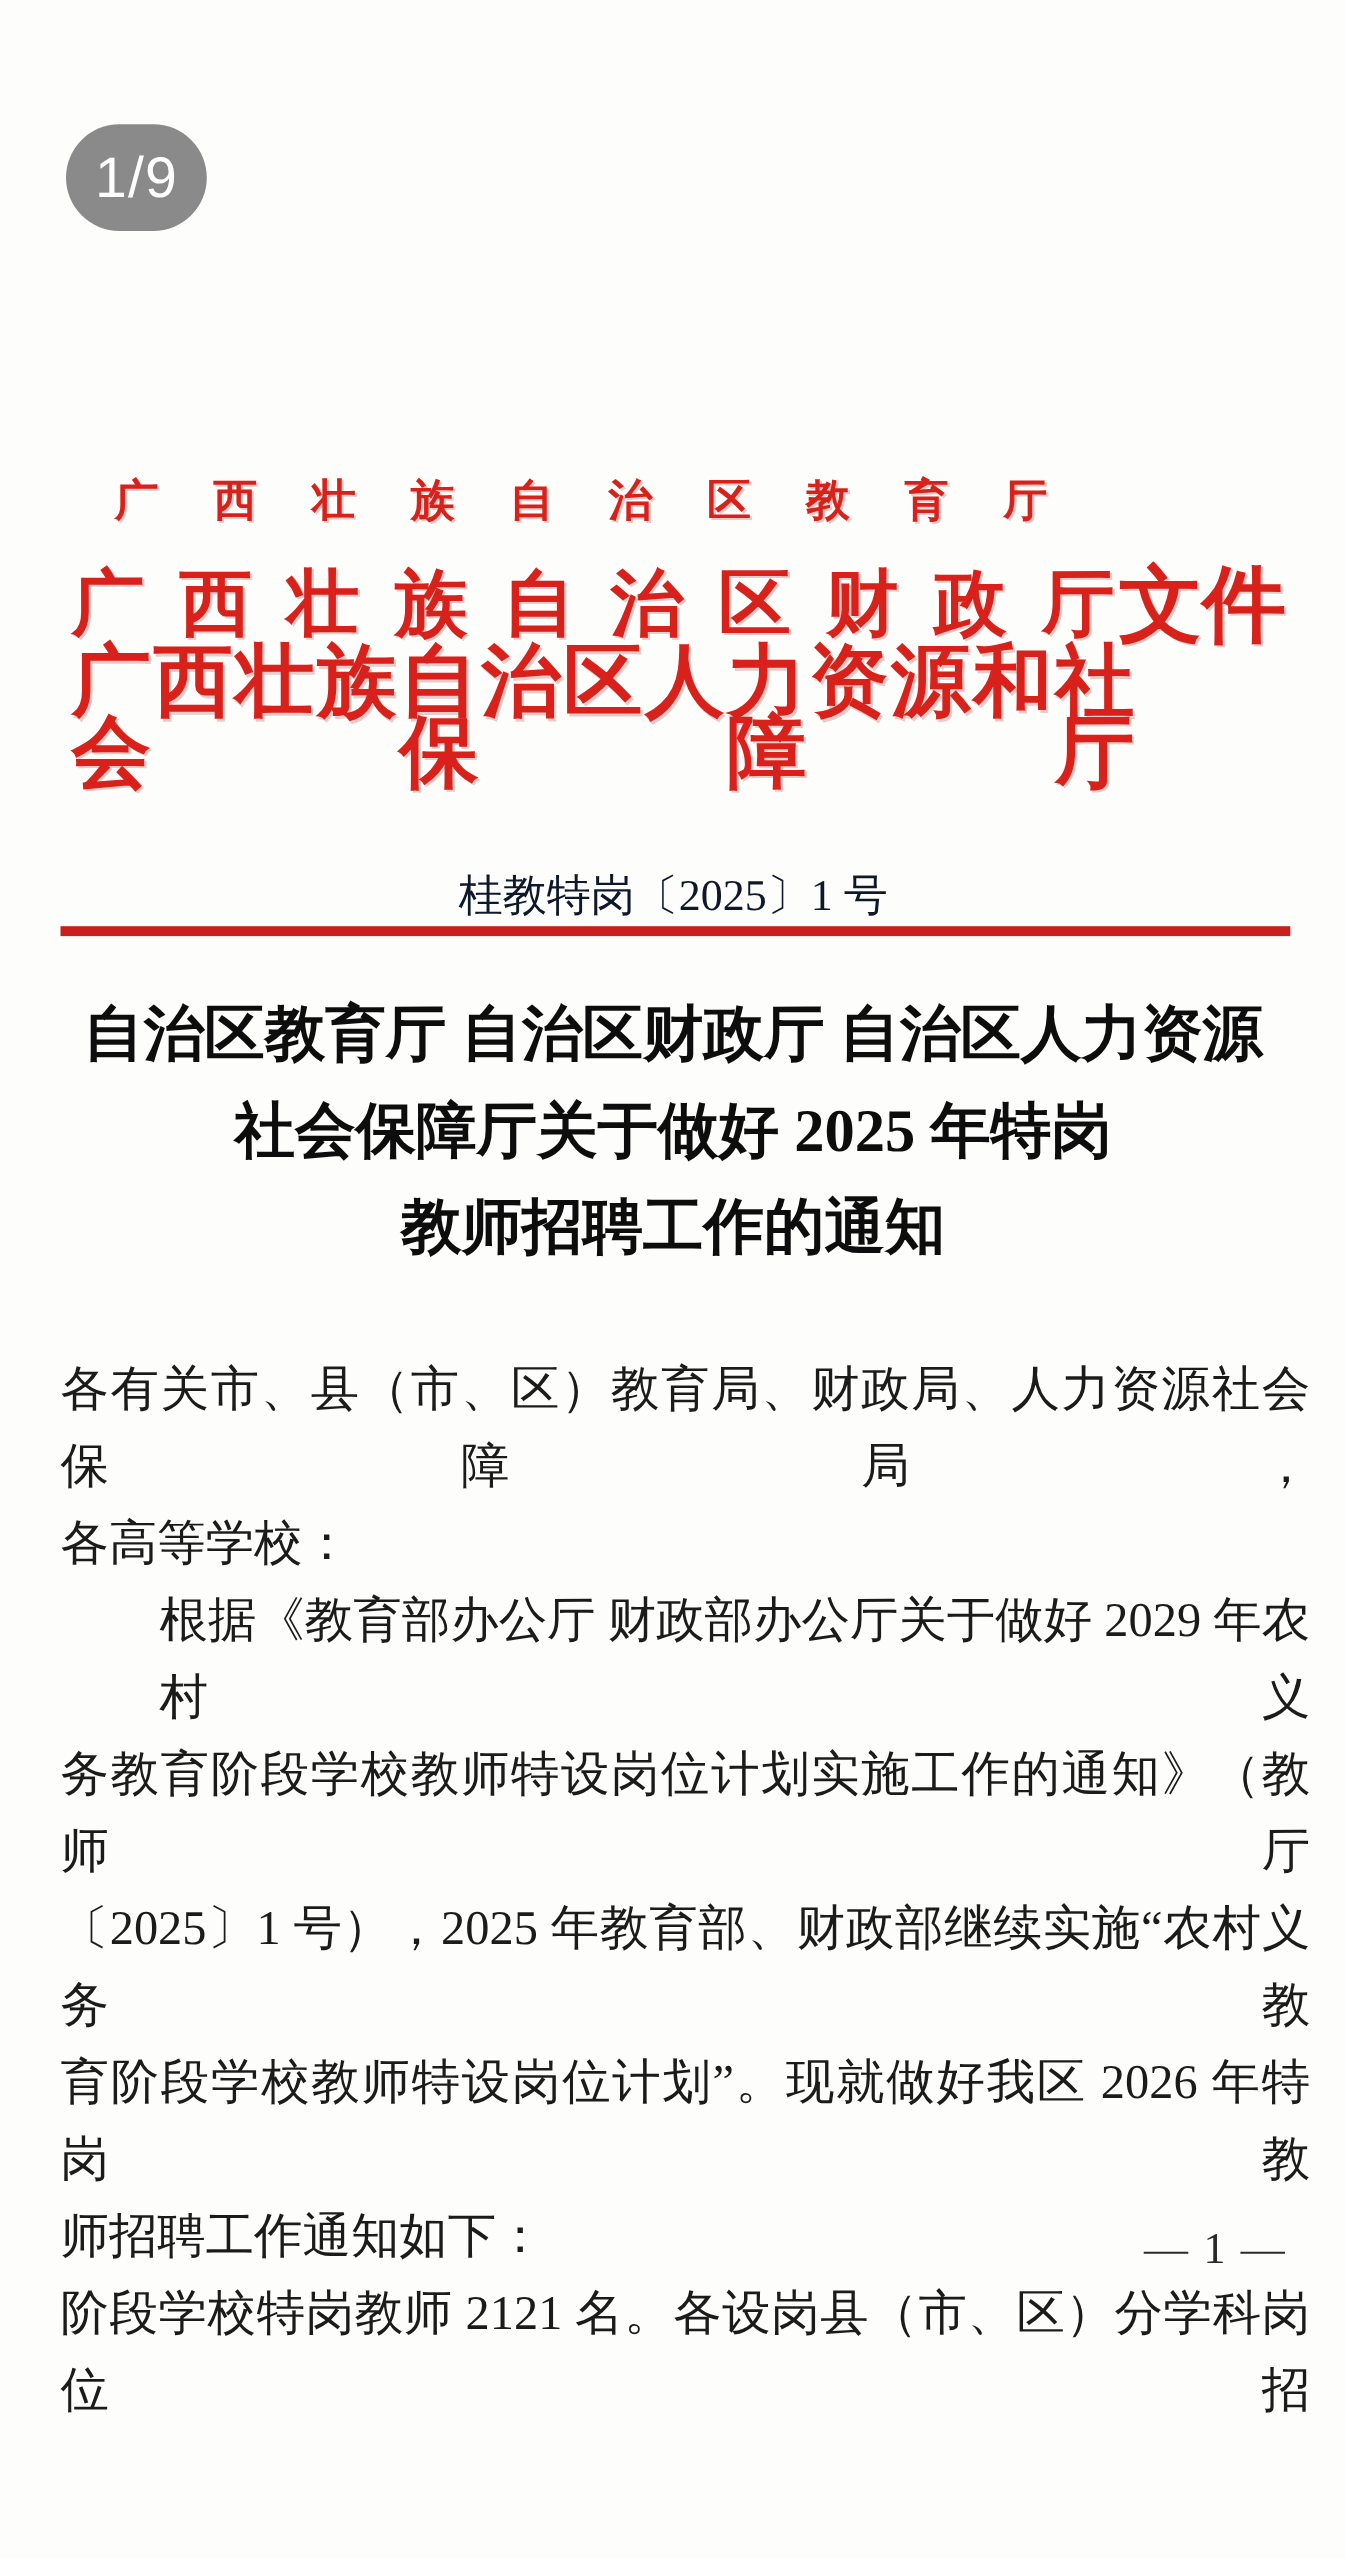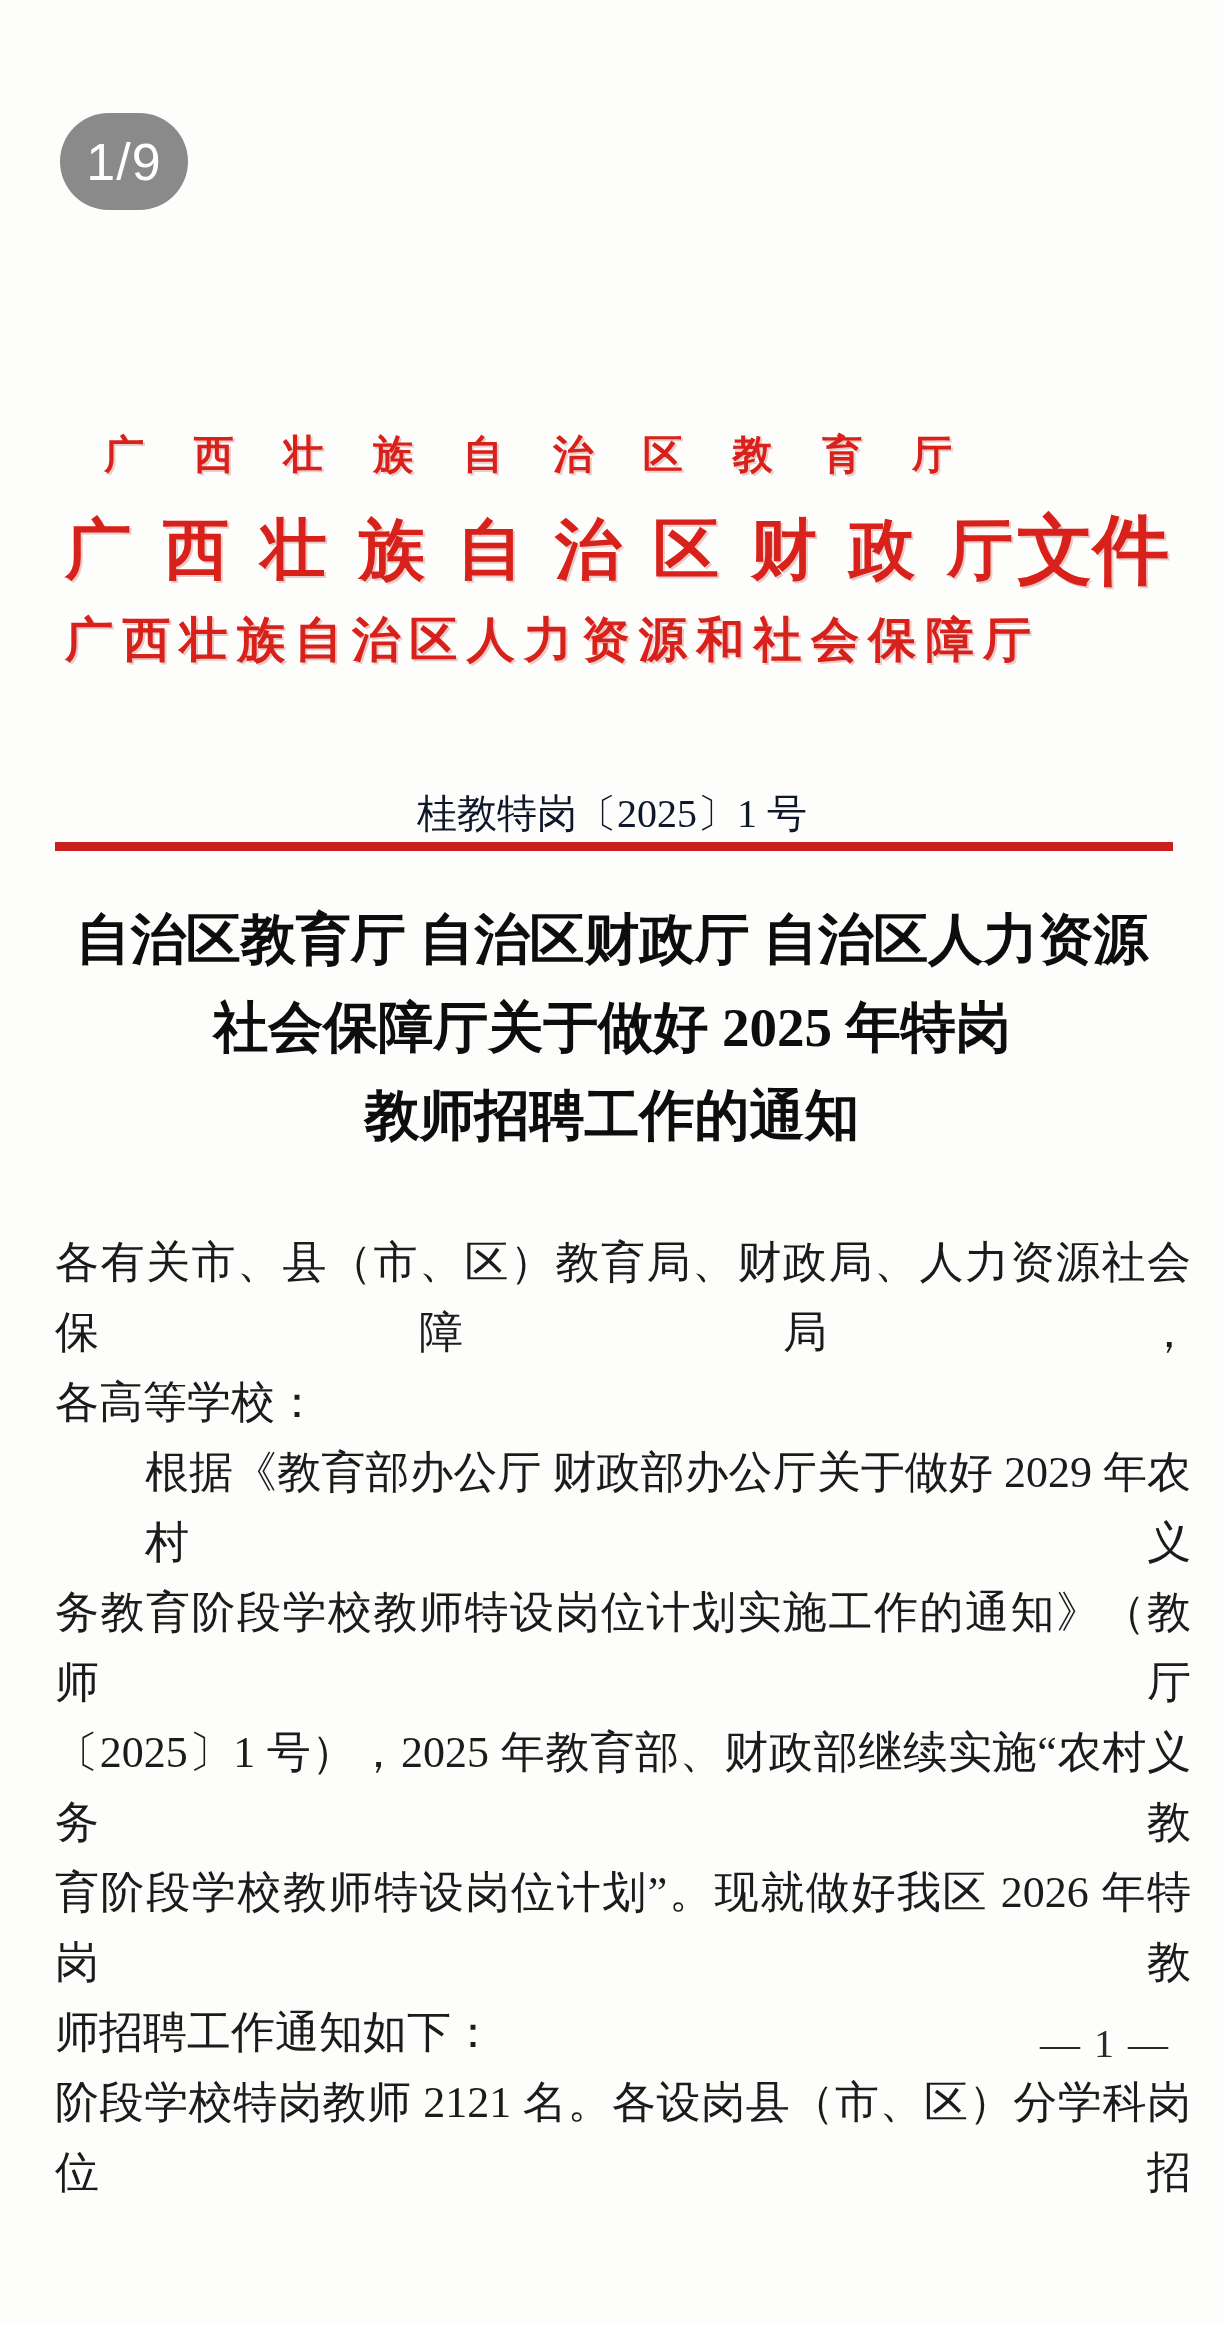--- a/index.html
+++ b/index.html
@@ -53,21 +53,21 @@
     width: 948px;
     font-size: 66px; line-height: 70px;
     color: #d8211a; font-weight: 700;
     text-shadow: 2px 2px 0 rgba(160, 30, 25, 0.22);
   }
   .lh2-suffix {
     font-size: 76px; line-height: 76px;
     color: #d8211a; font-weight: 900;
     text-shadow: 2px 2px 0 rgba(160, 30, 25, 0.22);
   }
-  .lh3 { left: 65px; top: 588px; width: 966px; font-size: 48px; line-height: 64px; margin-top: 20px; }
+  .lh3 { left: 65px; top: 588px; width: 966px; font-size: 72px; line-height: 64px; }
 
   
   .doc-number {
     position: absolute;
     left: 0; top: 786px; width: 100%;
     text-align: center;
     font-size: 40px;
     color: #0f172a;
   }
   .red-rule {

